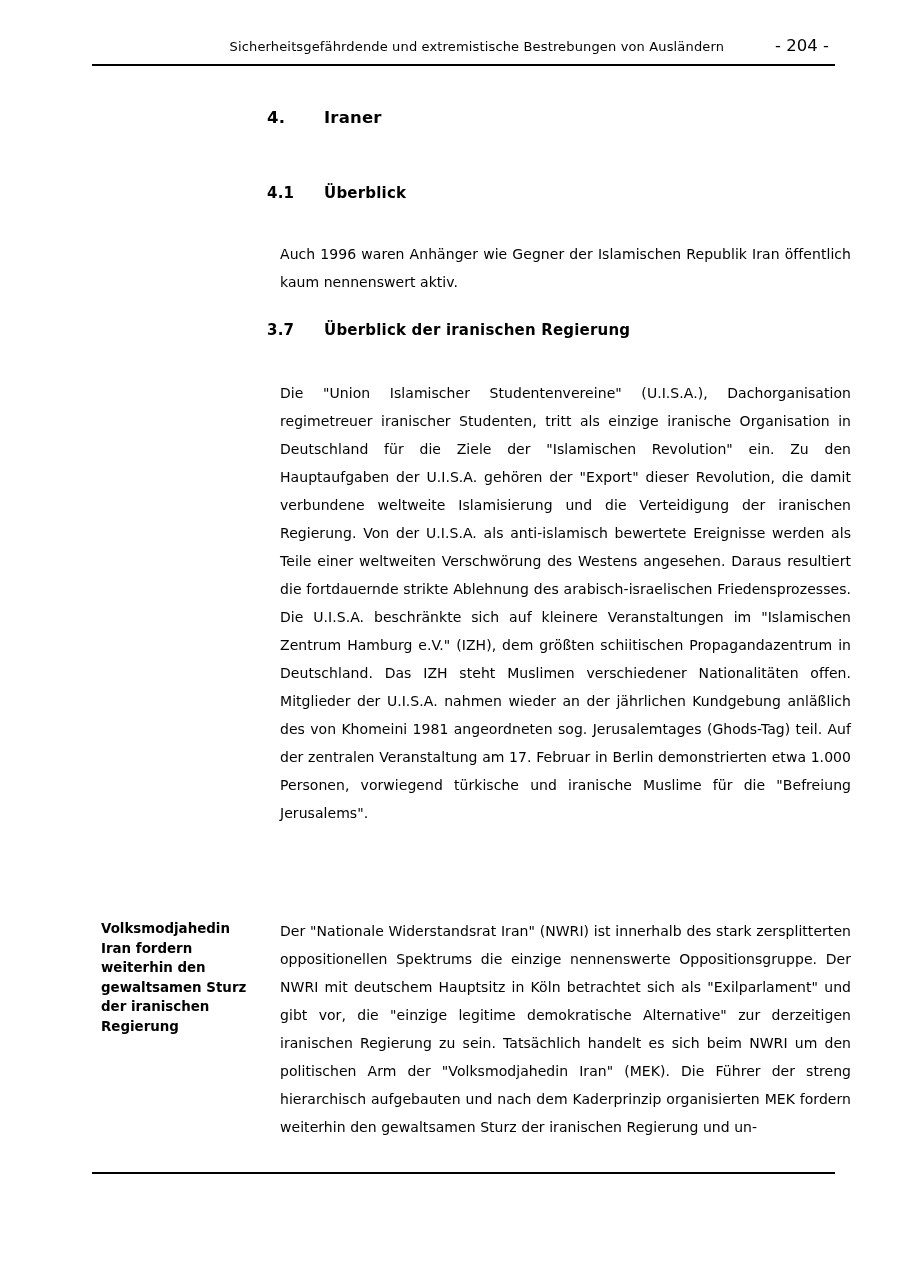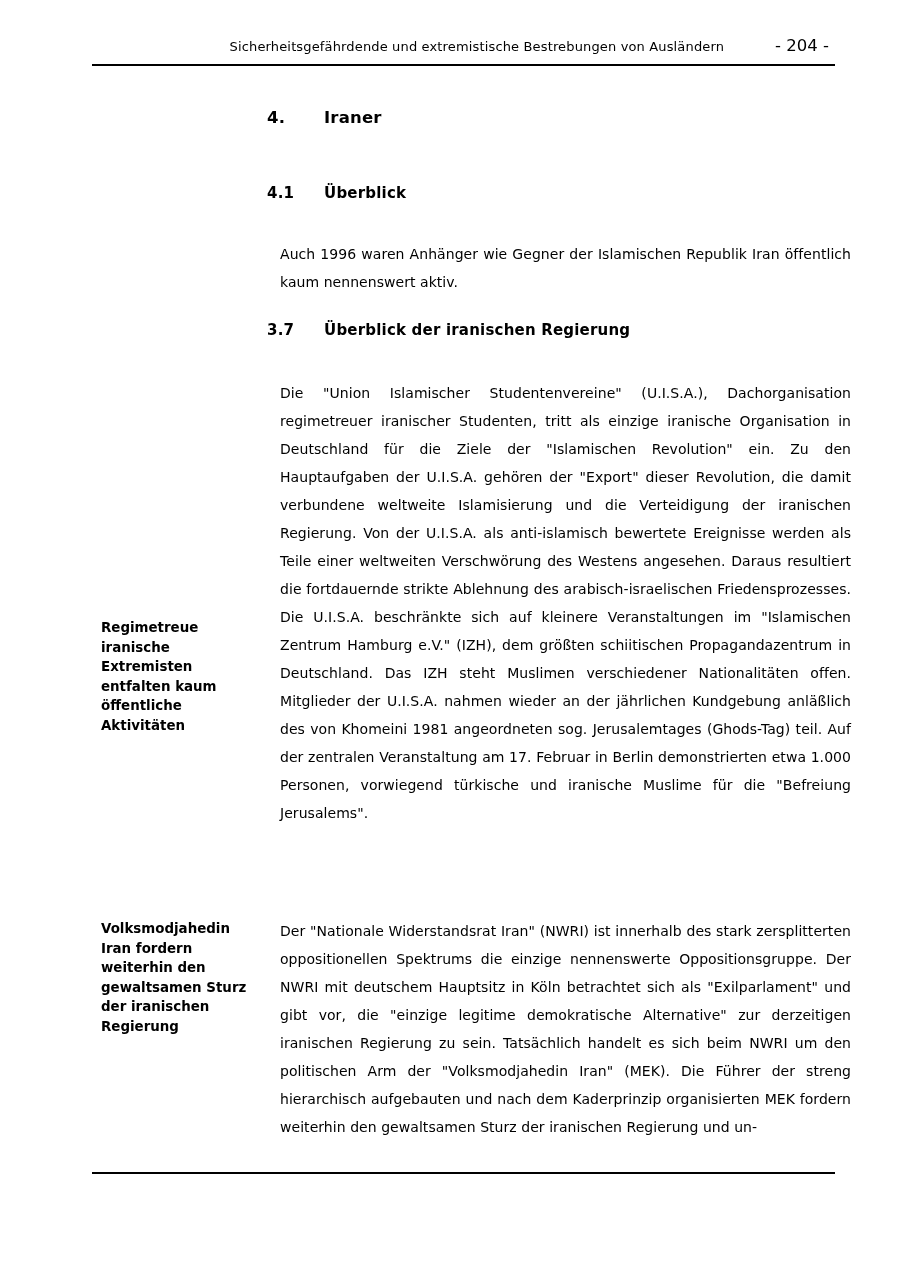--- a/index.html
+++ b/index.html
@@ -121,21 +121,20 @@
   </h2>
 
   <h3 class="heading-2" style="top:184px;">
     <span class="num">4.1</span><span>Überblick</span>
   </h3>
   <p class="body-par" style="top:240px;">Auch 1996 waren Anhänger wie Gegner der Islamischen Republik Iran öffentlich kaum nennenswert aktiv.</p>
 
   <h3 class="heading-2" style="top:321px;">
     <span class="num">3.7</span><span>Überblick der iranischen Regierung</span>
   </h3>
-  <div class="margin-note" style="top:618px;">Regimetreue iranische Extremisten entfalten kaum öffentliche Aktivitäten</div>
   <p class="body-par" style="top:379px;">Die "Union Islamischer Studentenvereine" (U.I.S.A.), Dachorganisation regimetreuer iranischer Studenten, tritt als einzige iranische Organisation in Deutschland für die Ziele der "Islamischen Revolution" ein. Zu den Hauptaufgaben der U.I.S.A. gehören der "Export" dieser Revolution, die damit verbundene weltweite Islamisierung und die Verteidigung der iranischen Regierung. Von der U.I.S.A. als anti-islamisch bewertete Ereignisse werden als Teile einer weltweiten Verschwörung des Westens angesehen. Daraus resultiert die fortdauernde strikte Ablehnung des arabisch-israelischen Friedensprozesses. Die U.I.S.A. beschränkte sich auf kleinere Veranstaltungen im "Islamischen Zentrum Hamburg e.V." (IZH), dem größten schiitischen Propagandazentrum in Deutschland. Das IZH steht Muslimen verschiedener Nationalitäten offen. Mitglieder der U.I.S.A. nahmen wieder an der jährlichen Kundgebung anläßlich des von Khomeini 1981 angeordneten sog. Jerusalemtages (Ghods-Tag) teil. Auf der zentralen Veranstaltung am 17. Februar in Berlin demonstrierten etwa 1.000 Personen, vorwiegend türkische und iranische Muslime für die "Befreiung Jerusalems".</p>
 
   <div class="margin-note" style="top:919px;">Volksmodjahedin Iran fordern weiterhin den gewaltsamen Sturz der iranischen Regierung</div>
   <p class="body-par" style="top:917px;">Der "Nationale Widerstandsrat Iran" (NWRI) ist innerhalb des stark zersplitterten oppositionellen Spektrums die einzige nennenswerte Oppositionsgruppe. Der NWRI mit deutschem Hauptsitz in Köln betrachtet sich als "Exilparlament" und gibt vor, die "einzige legitime demokratische Alternative" zur derzeitigen iranischen Regierung zu sein. Tatsächlich handelt es sich beim NWRI um den politischen Arm der "Volksmodjahedin Iran" (MEK). Die Führer der streng hierarchisch aufgebauten und nach dem Kaderprinzip organisierten MEK fordern weiterhin den gewaltsamen Sturz der iranischen Regierung und un-</p>
 
   <div class="rule-bottom"></div>
 
 </div>
 
 </body></html>

